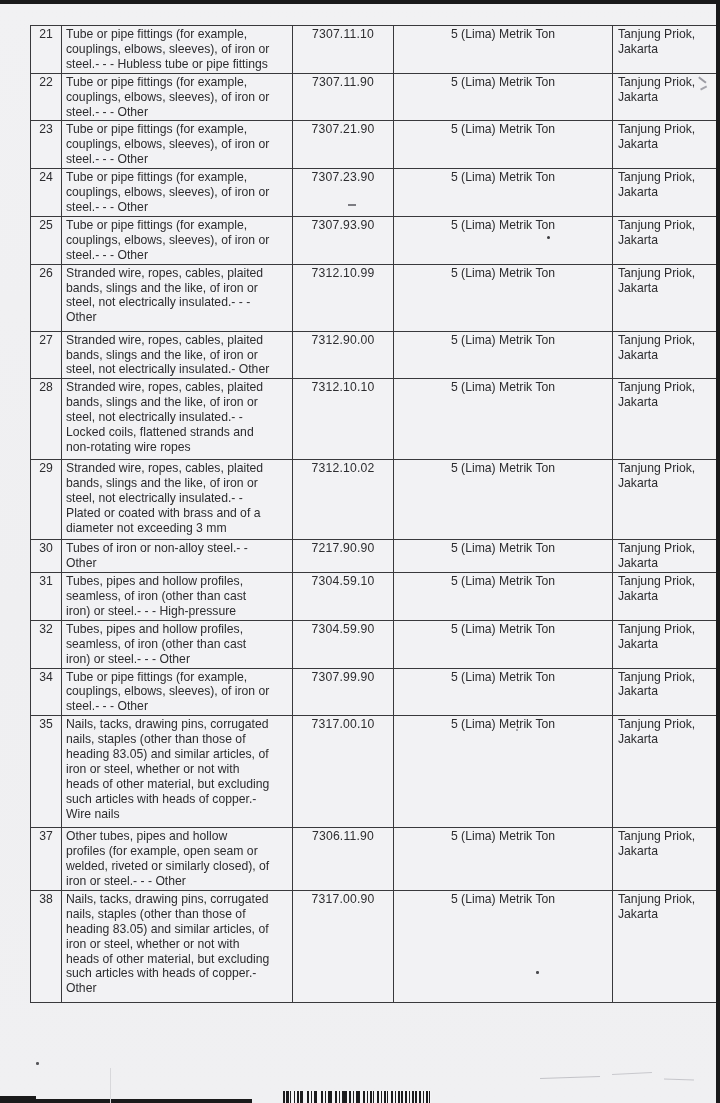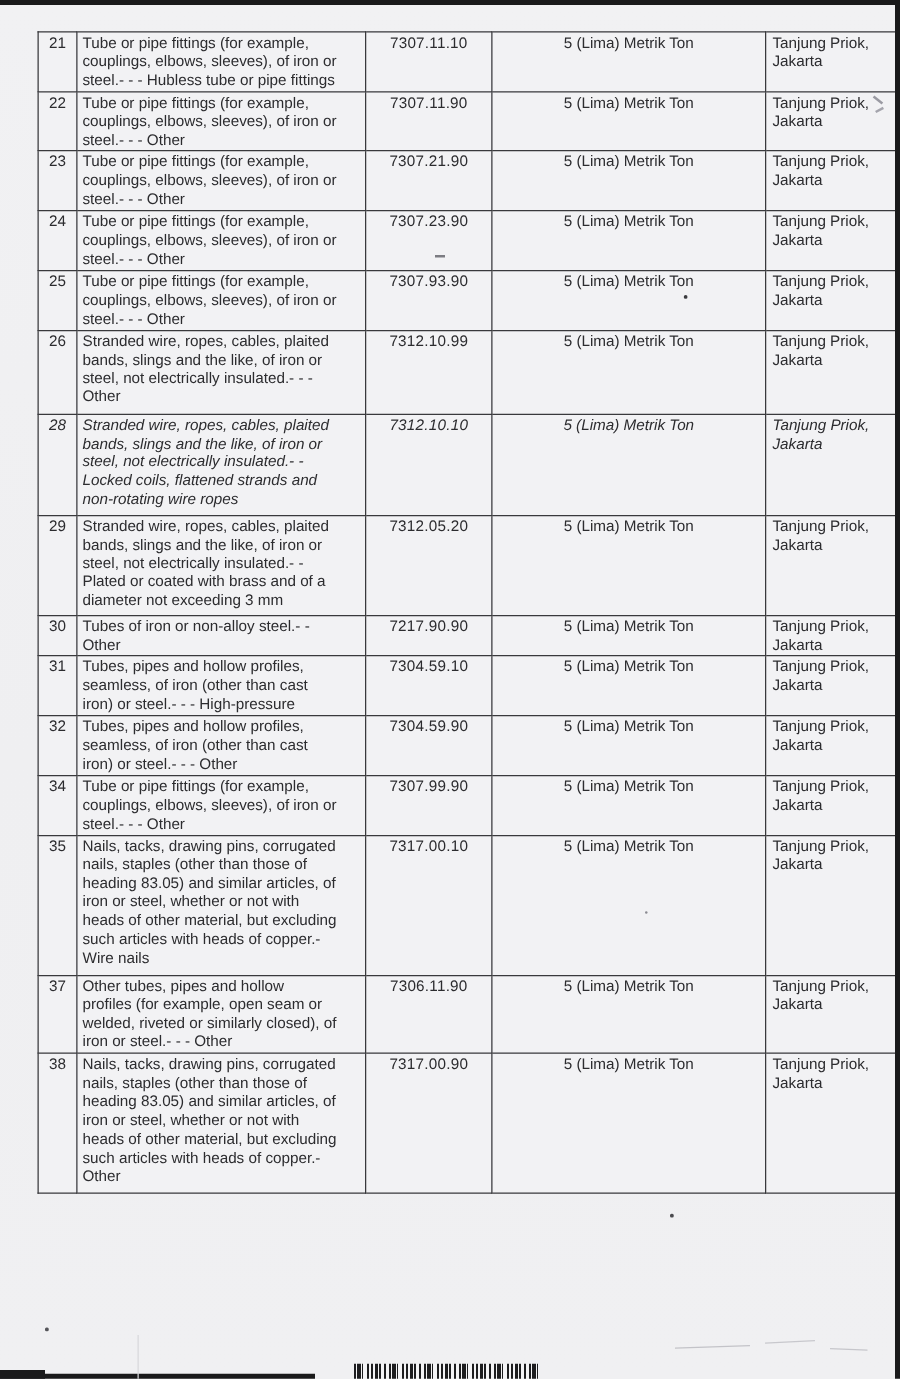--- a/index.html
+++ b/index.html
@@ -125,40 +125,50 @@
       <td class="c-no">26</td>
       <td class="c-desc">Stranded wire, ropes, cables, plaited
 bands, slings and the like, of iron or
 steel, not electrically insulated.- - -
 Other</td>
       <td class="c-hs">7312.10.99</td>
       <td class="c-qty">5 (Lima) Metrik Ton</td>
       <td class="c-port">Tanjung Priok,
 Jakarta</td>
     </tr>
-        <tr style="height: 81px; font-style: italic;">
+        <tr style="height: 45px;">
+      <td class="c-no">27</td>
+      <td class="c-desc">Stranded wire, ropes, cables, plaited
+bands, slings and the like, of iron or
+steel, not electrically insulated.- Other</td>
+      <td class="c-hs">7312.90.00</td>
+      <td class="c-qty">5 (Lima) Metrik Ton</td>
+      <td class="c-port">Tanjung Priok,
+Jakarta</td>
+    </tr>
+        <tr style="height: 81px;">
       <td class="c-no">28</td>
       <td class="c-desc">Stranded wire, ropes, cables, plaited
 bands, slings and the like, of iron or
 steel, not electrically insulated.- -
 Locked coils, flattened strands and
 non-rotating wire ropes</td>
       <td class="c-hs">7312.10.10</td>
       <td class="c-qty">5 (Lima) Metrik Ton</td>
       <td class="c-port">Tanjung Priok,
 Jakarta</td>
     </tr>
         <tr style="height: 80px;">
       <td class="c-no">29</td>
       <td class="c-desc">Stranded wire, ropes, cables, plaited
 bands, slings and the like, of iron or
 steel, not electrically insulated.- -
 Plated or coated with brass and of a
 diameter not exceeding 3 mm</td>
-      <td class="c-hs">7312.05.20</td>
+      <td class="c-hs">7312.10.02</td>
       <td class="c-qty">5 (Lima) Metrik Ton</td>
       <td class="c-port">Tanjung Priok,
 Jakarta</td>
     </tr>
         <tr style="height: 31px;">
       <td class="c-no">30</td>
       <td class="c-desc">Tubes of iron or non-alloy steel.- -
 Other</td>
       <td class="c-hs">7217.90.90</td>
       <td class="c-qty">5 (Lima) Metrik Ton</td>

